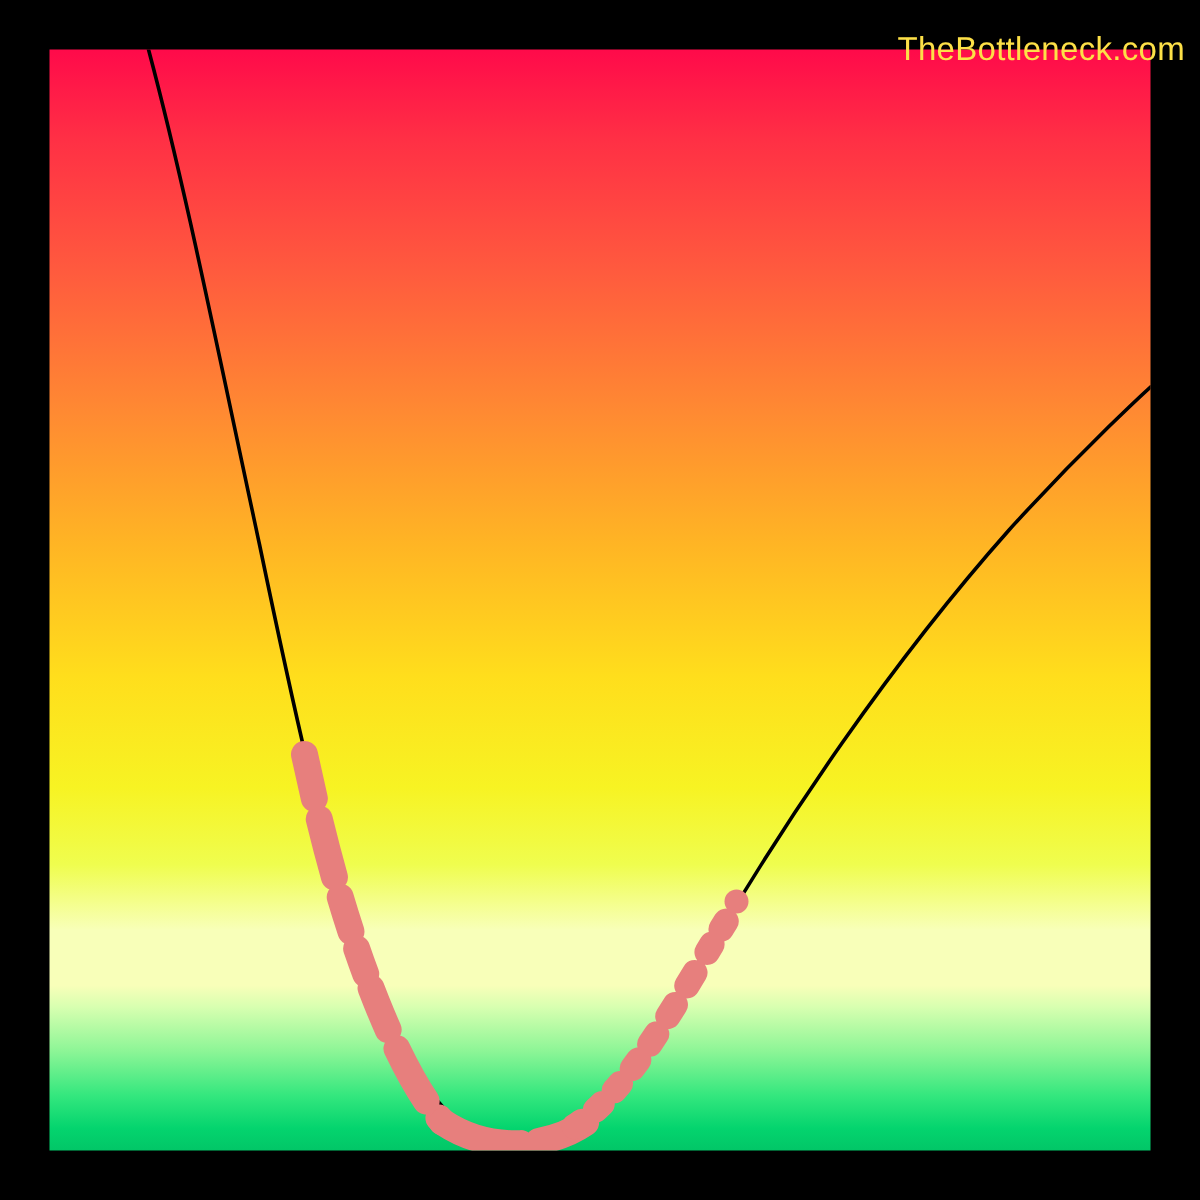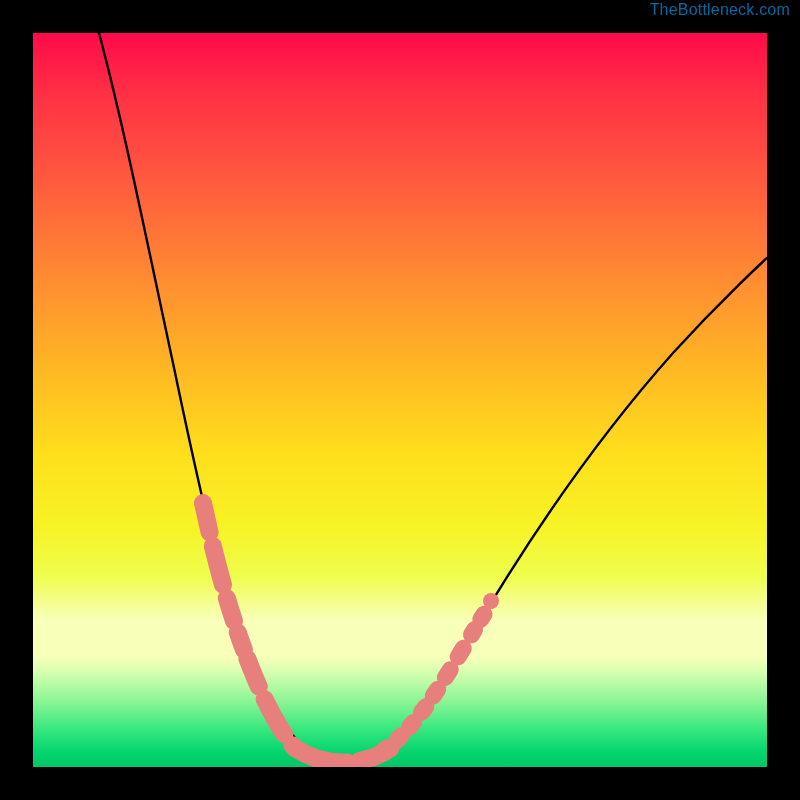--- a/index.html
+++ b/index.html
@@ -42,24 +42,24 @@
       
       #d7ffb0 87%,
       #8cf596 91%,
       #34e77e 95%,
       #04d46e 98%,
       #02c667 100%
     );
   }
   .watermark {
     position: absolute;
-    top: 1px;
+    top: 20px;
     right: 10px;
-    color: #0369a1;
-    font-size: 16px;
+    color: #fde047;
+    font-size: 22px;
     font-weight: 500;
     letter-spacing: 0.2px;
     user-select: none;
   }
   svg.curve {
     position: absolute;
     top: 0;
     left: 0;
     width: 734px;
     height: 734px;

